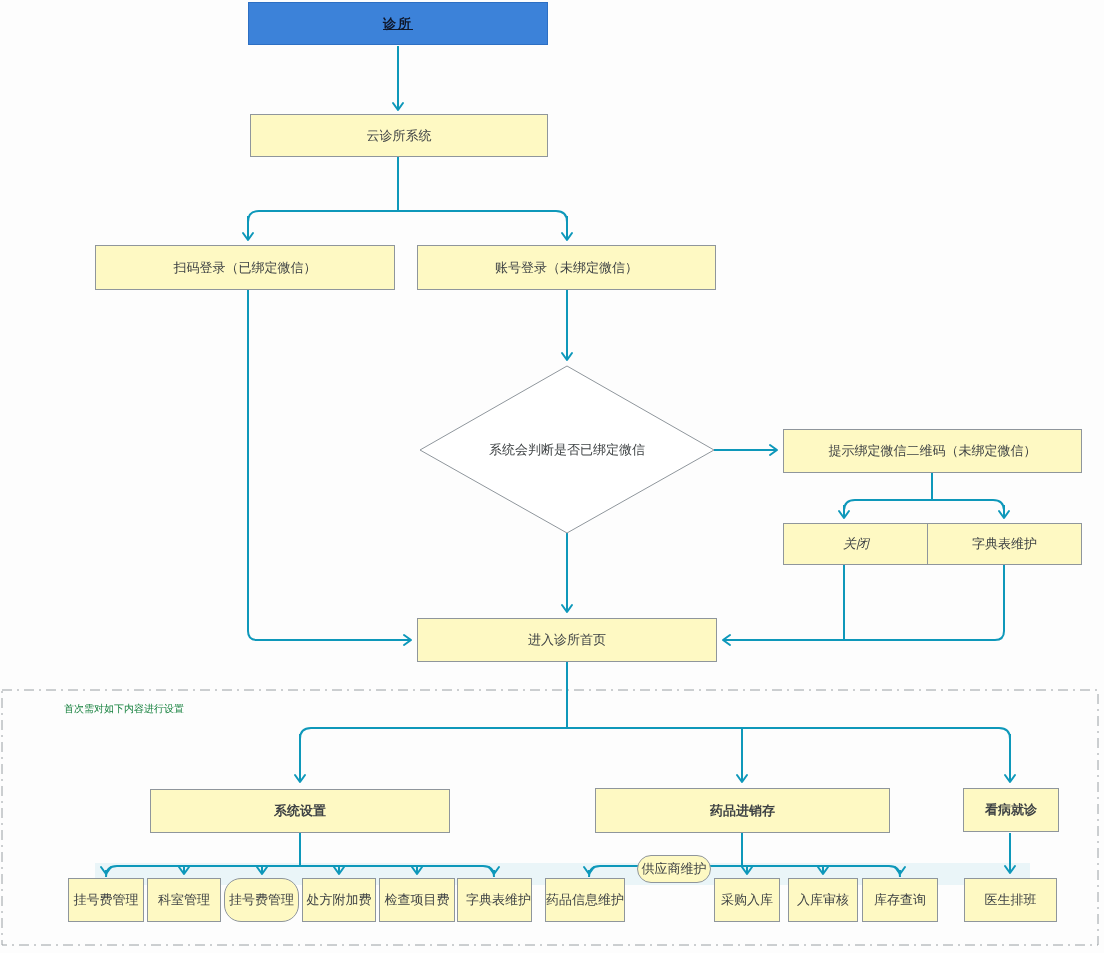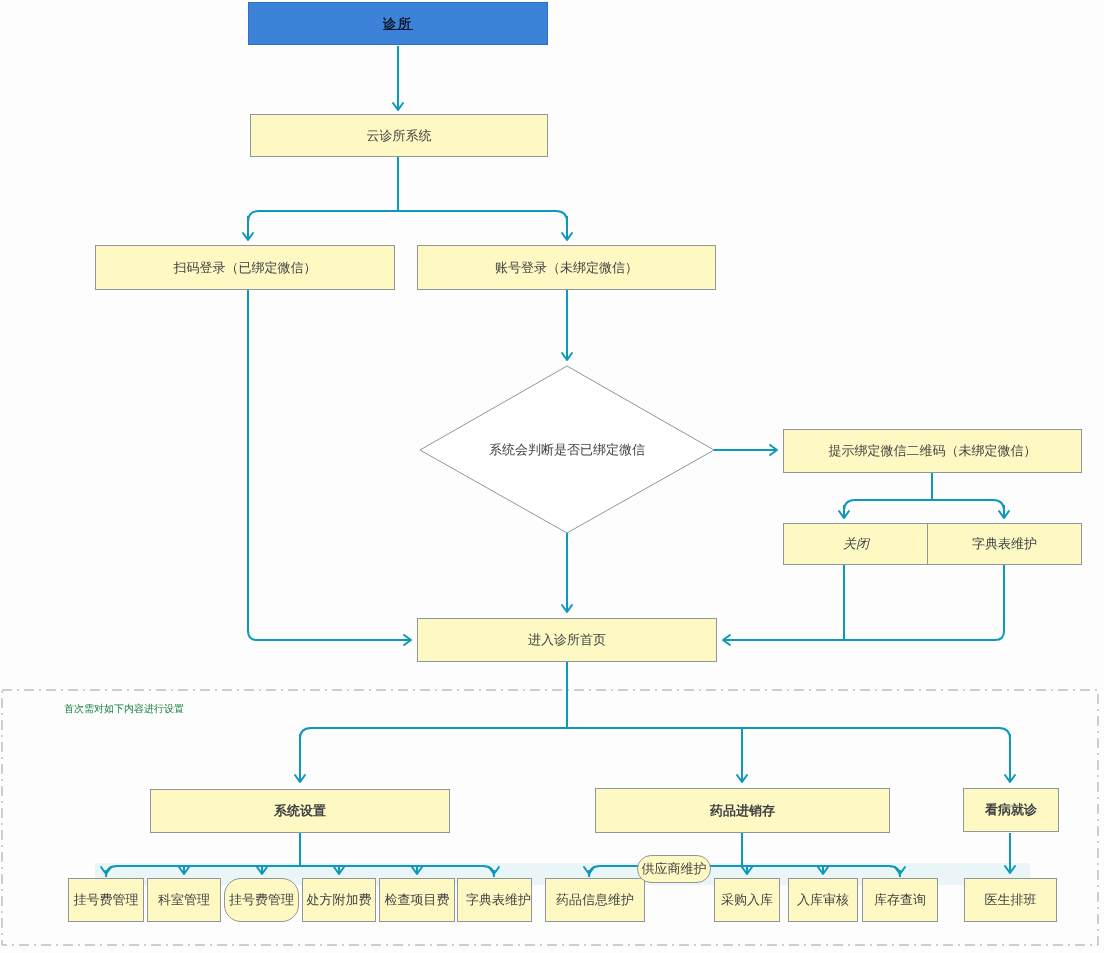--- a/index.html
+++ b/index.html
@@ -123,21 +123,21 @@
 
   <div class="node bold" style="left:963px; top:788px; width:96px; height:44px;">看病就诊</div>
 
   <div class="node" style="left:68px;  top:878px; width:76px; height:44px;">挂号费管理</div>
   <div class="node" style="left:147px; top:878px; width:74px; height:44px;">科室管理</div>
   <div class="node" style="left:224px; top:878px; width:75px; height:44px;border-radius:17px;">挂号费管理</div>
   <div class="node" style="left:302px; top:878px; width:74px; height:44px;">处方附加费</div>
   <div class="node" style="left:379px; top:878px; width:76px; height:44px;">检查项目费</div>
   <div class="node" style="left:457px; top:878px; width:75px; height:44px;padding-left:8px;">字典表维护</div>
 
-  <div class="node" style="left:545px; top:878px; width:100px; height:44px;">药品信息维护</div>
+  <div class="node" style="left:545px; top:878px; width:80px; height:44px;">药品信息维护</div>
   <div class="node" style="left:637px; top:855px; width:74px; height:28px;border-radius:14px;">供应商维护</div>
   <div class="node" style="left:714px; top:878px; width:66px; height:44px;">采购入库</div>
   <div class="node" style="left:788px; top:878px; width:70px; height:44px;">入库审核</div>
   <div class="node" style="left:862px; top:878px; width:76px; height:44px;">库存查询</div>
 
   <div class="node" style="left:964px; top:878px; width:93px; height:44px;">医生排班</div>
 
 </div>
 
 </body></html>

